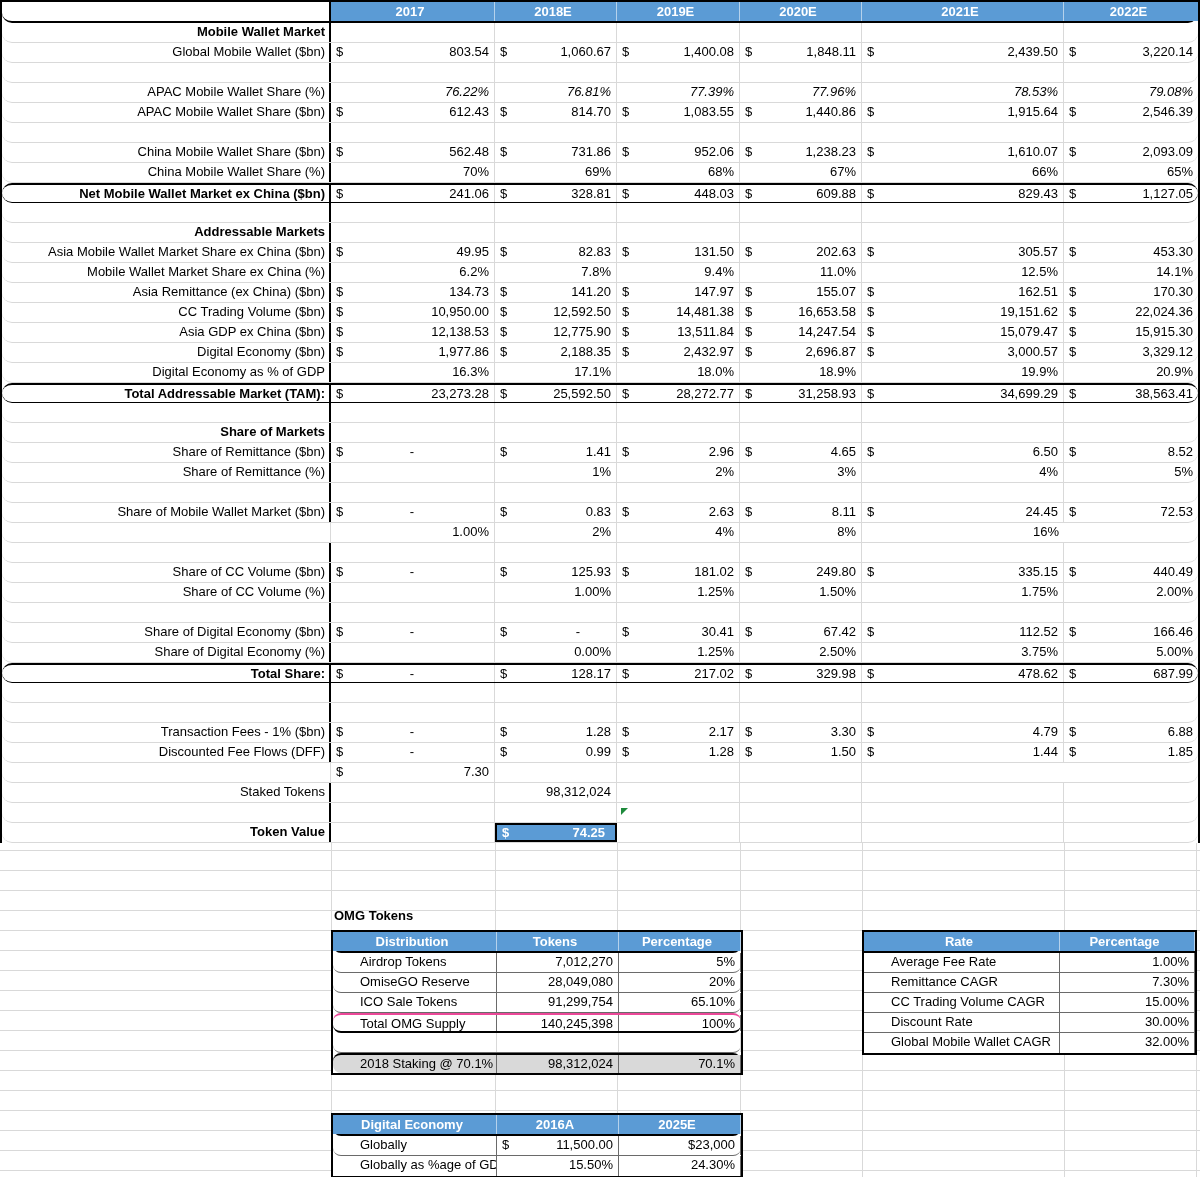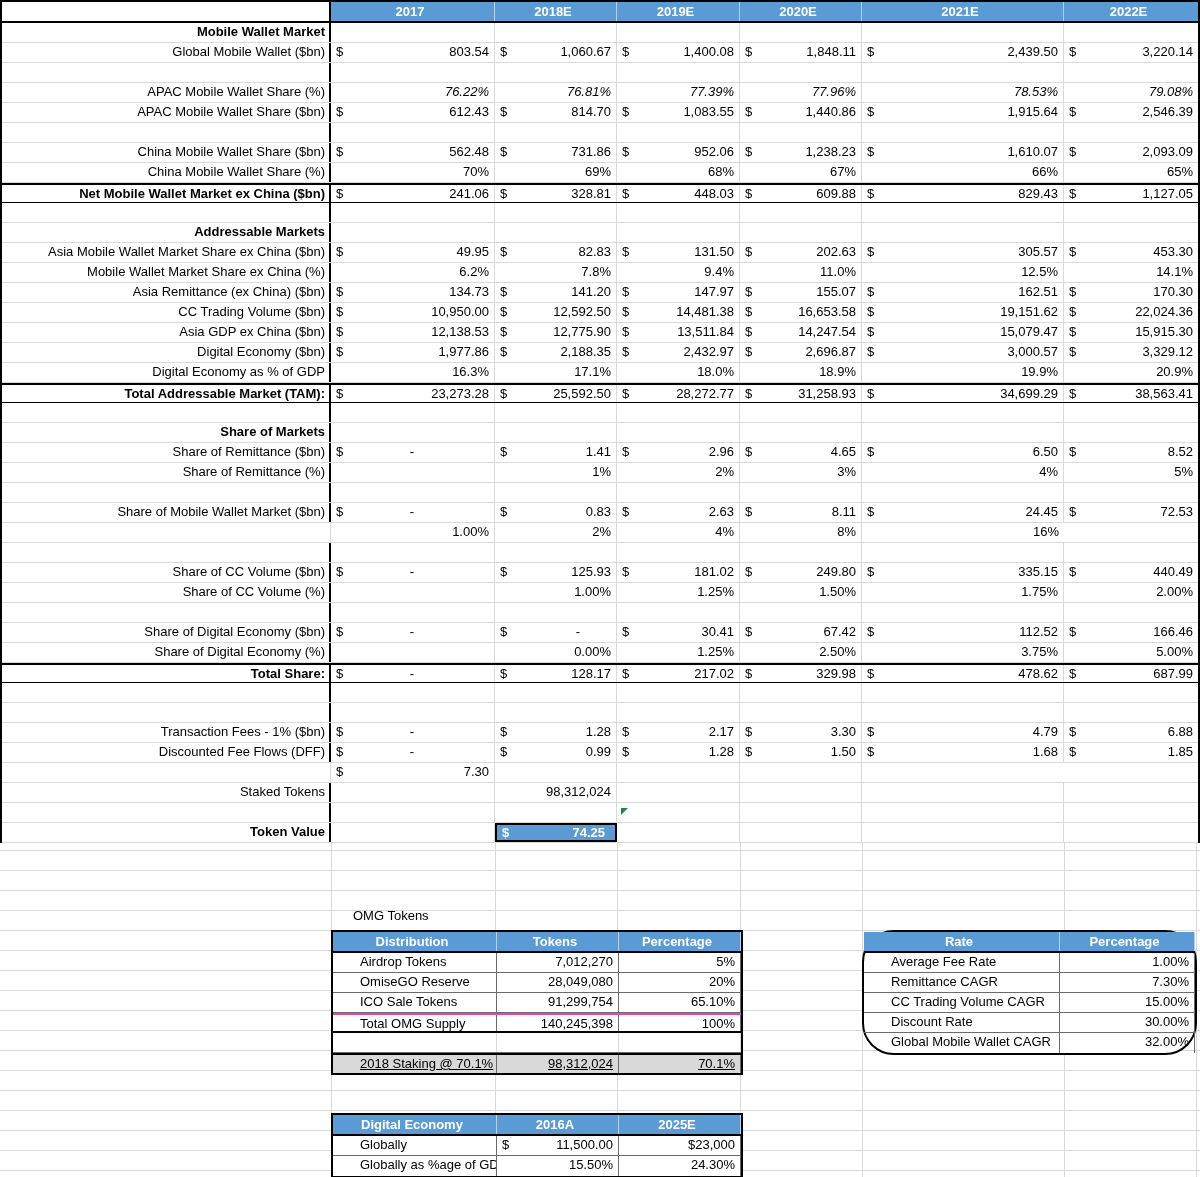--- a/index.html
+++ b/index.html
@@ -17,21 +17,21 @@
   }
   .vline { position:absolute; width:1px; background:#d9d9d9; top:843px; height:334px; }
 
   
   #main-sheet {
     position:absolute; left:0; top:0; width:1200px; height:843px;
     border:2px solid #000; border-bottom:none; background:#fff;
   }
   .row {
     display:grid; grid-template-columns:329px 164px 122px 123px 122px 202px 134px;
-    height:20px; border-bottom:1px solid #d9d9d9; background:#fff;
+    height:20px; border-bottom:1px solid #d9d9d9; background:#fff;border-radius:10px;
   }
   .row.hdr { height:21px; border-bottom:2px solid #000; }
   .row.total { border-top:2px solid #000; border-bottom:1px solid #000; }
   .cell {
     position:relative; border-right:1px solid #d9d9d9; overflow:hidden;
     white-space:nowrap; line-height:18px; text-align:right; padding-right:5px;
   }
   .cell:last-child { border-right:none; }
   .lbl { border-right:2px solid #000; padding-right:4px; }
   .bold { font-weight:bold; }
@@ -61,30 +61,30 @@
   .btable { position:absolute; border:2px solid #000; background:#fff; }
   .btable .trow { display:grid; height:20px; border-bottom:1px solid #6a6a6a; }
   .btable .trow:last-child { border-bottom:none; }
   .btable .trow.thead { height:21px; border-bottom:2px solid #000; }
   .btable .cell { border-right:1px solid #6a6a6a; }
   .btable .thead .cell { background:#5b9bd5; color:#fff; font-weight:bold; text-align:center;
                          border-right:1px solid rgba(255,255,255,.55); line-height:19px; }
   .btable .cell.first { text-align:left; padding-left:3px;margin-left:24px; }
   .btable .trow.total { border-top:2px solid #ec4899; border-bottom:2px solid #000; }
   .btable .trow.spacer .cell { border-right:1px solid #d9d9d9; }
-  .btable .trow.staking { background:#d9d9d9; border-top:2px solid #000;text-decoration:underline; }
+  .btable .trow.staking { background:#d9d9d9; border-top:2px solid #000; }
   .btable .trow.staking .cell { background:#d9d9d9; }
 
   #omg-table     { left:331px; top:930px;  width:412px; }
-  #omg-table .trow, #digital-table .trow { grid-template-columns:164px 122px 122px; }
-  #rate-table    { left:862px; top:930px;  width:335px;border-radius:32px; }
+  #omg-table .trow, #digital-table .trow { grid-template-columns:164px 122px 122px;border-radius:8px; }
+  #rate-table    { left:862px; top:930px;  width:335px; }
   #rate-table .trow { grid-template-columns:196px 135px; }
   #digital-table { left:331px; top:1113px; width:412px; }
 
-  #omg-label { position:absolute; left:334px; top:908px; font-weight:normal; font-size:13px;margin-left:19px; }
+  #omg-label { position:absolute; left:334px; top:908px; font-weight:bold; font-size:13px; }
 </style>
 </head>
 <body>
 
 <div id="gridbg"></div>
 <div class="vline" style="left:331px"></div>
 <div class="vline" style="left:495px"></div>
 <div class="vline" style="left:617px"></div>
 <div class="vline" style="left:740px"></div>
 <div class="vline" style="left:862px"></div>
@@ -725,21 +725,21 @@
       <div class="cell acct">
         <span class="cur">$</span>
         <span class="val">1.28</span>
       </div>
       <div class="cell acct">
         <span class="cur">$</span>
         <span class="val">1.50</span>
       </div>
       <div class="cell acct">
         <span class="cur">$</span>
-        <span class="val">1.68</span>
+        <span class="val">1.44</span>
       </div>
       <div class="cell acct">
         <span class="cur">$</span>
         <span class="val">1.85</span>
       </div>
     </div>
     <div class="row">
       <div class="cell"></div>
       <div class="cell acct">
         <span class="cur">$</span>

